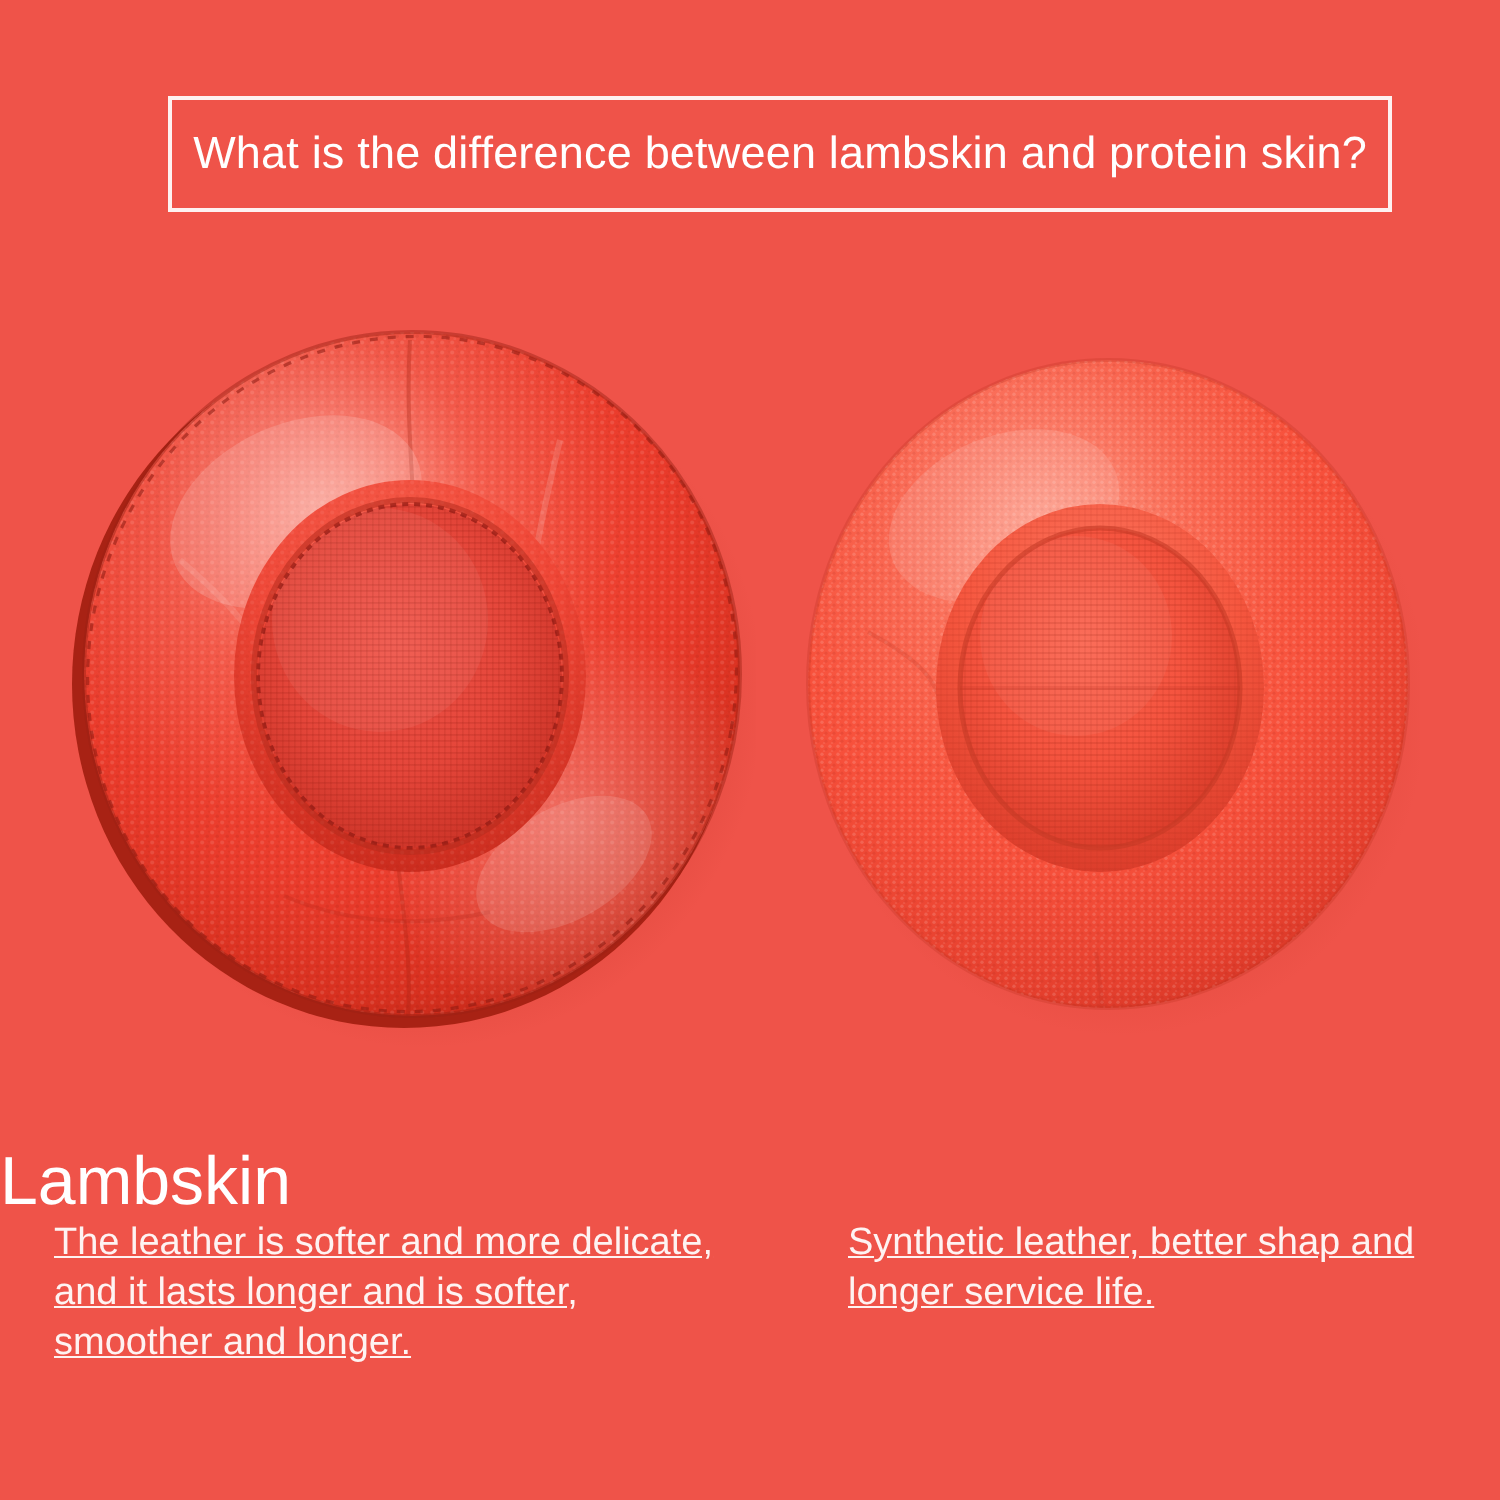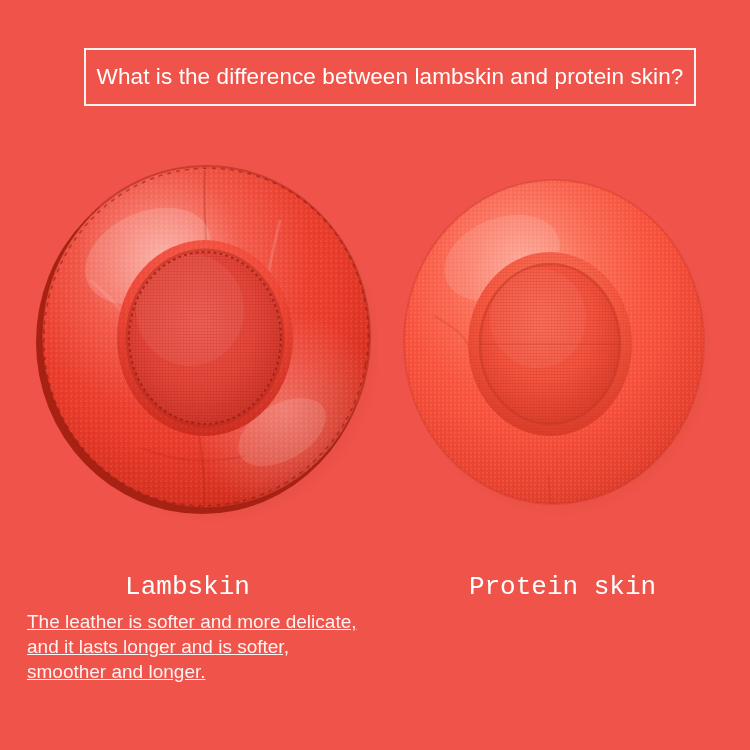--- a/index.html
+++ b/index.html
@@ -43,25 +43,24 @@
   
   .pad {
     position: absolute;
   }
   .pad svg { display: block; }
 
   
   .caption {
     position: absolute;
     color: #ffffff;
-    font-size: 26px;
+    font-size: 34px;
     font-weight: 400;
-    text-align: center;
+    text-align: left;
     white-space: nowrap;
-    font-family: Liberation Mono, monospace;
   }
   .body-text {
     position: absolute;
     color: rgba(255,255,255,0.93);
     font-size: 19px;
     font-weight: 400;
     line-height: 25px;
     text-align: left;
     text-decoration: underline;
   }
@@ -237,20 +236,18 @@
       </g>
       <ellipse cx="152" cy="168" rx="70" ry="80" fill="none" stroke="#c23825" stroke-opacity="0.55" stroke-width="2.5"></ellipse>
       <ellipse cx="152" cy="168" rx="72" ry="82" fill="none" stroke="#e2miss" stroke-opacity="0" stroke-width="0"></ellipse>
     </svg>
   </div>
 
   <div class="caption" style="left:0px; top:572px; width:375px;">
     <span>Lambskin</span>
   </div>
 
-  <div class="caption" style="left:375px; top:572px; width:375px;">
-    <span>Protein skin</span>
-  </div>
 
   <div class="body-text" style="left:27px; top:609px; width:340px;">The leather is softer and more delicate, and it lasts longer and is softer, smoother and longer.</div>
 
+  <div class="body-text" style="left:424px; top:609px; width:300px;">Synthetic leather, better shap and longer service life.</div>
 
 </div>
 
 </body></html>

